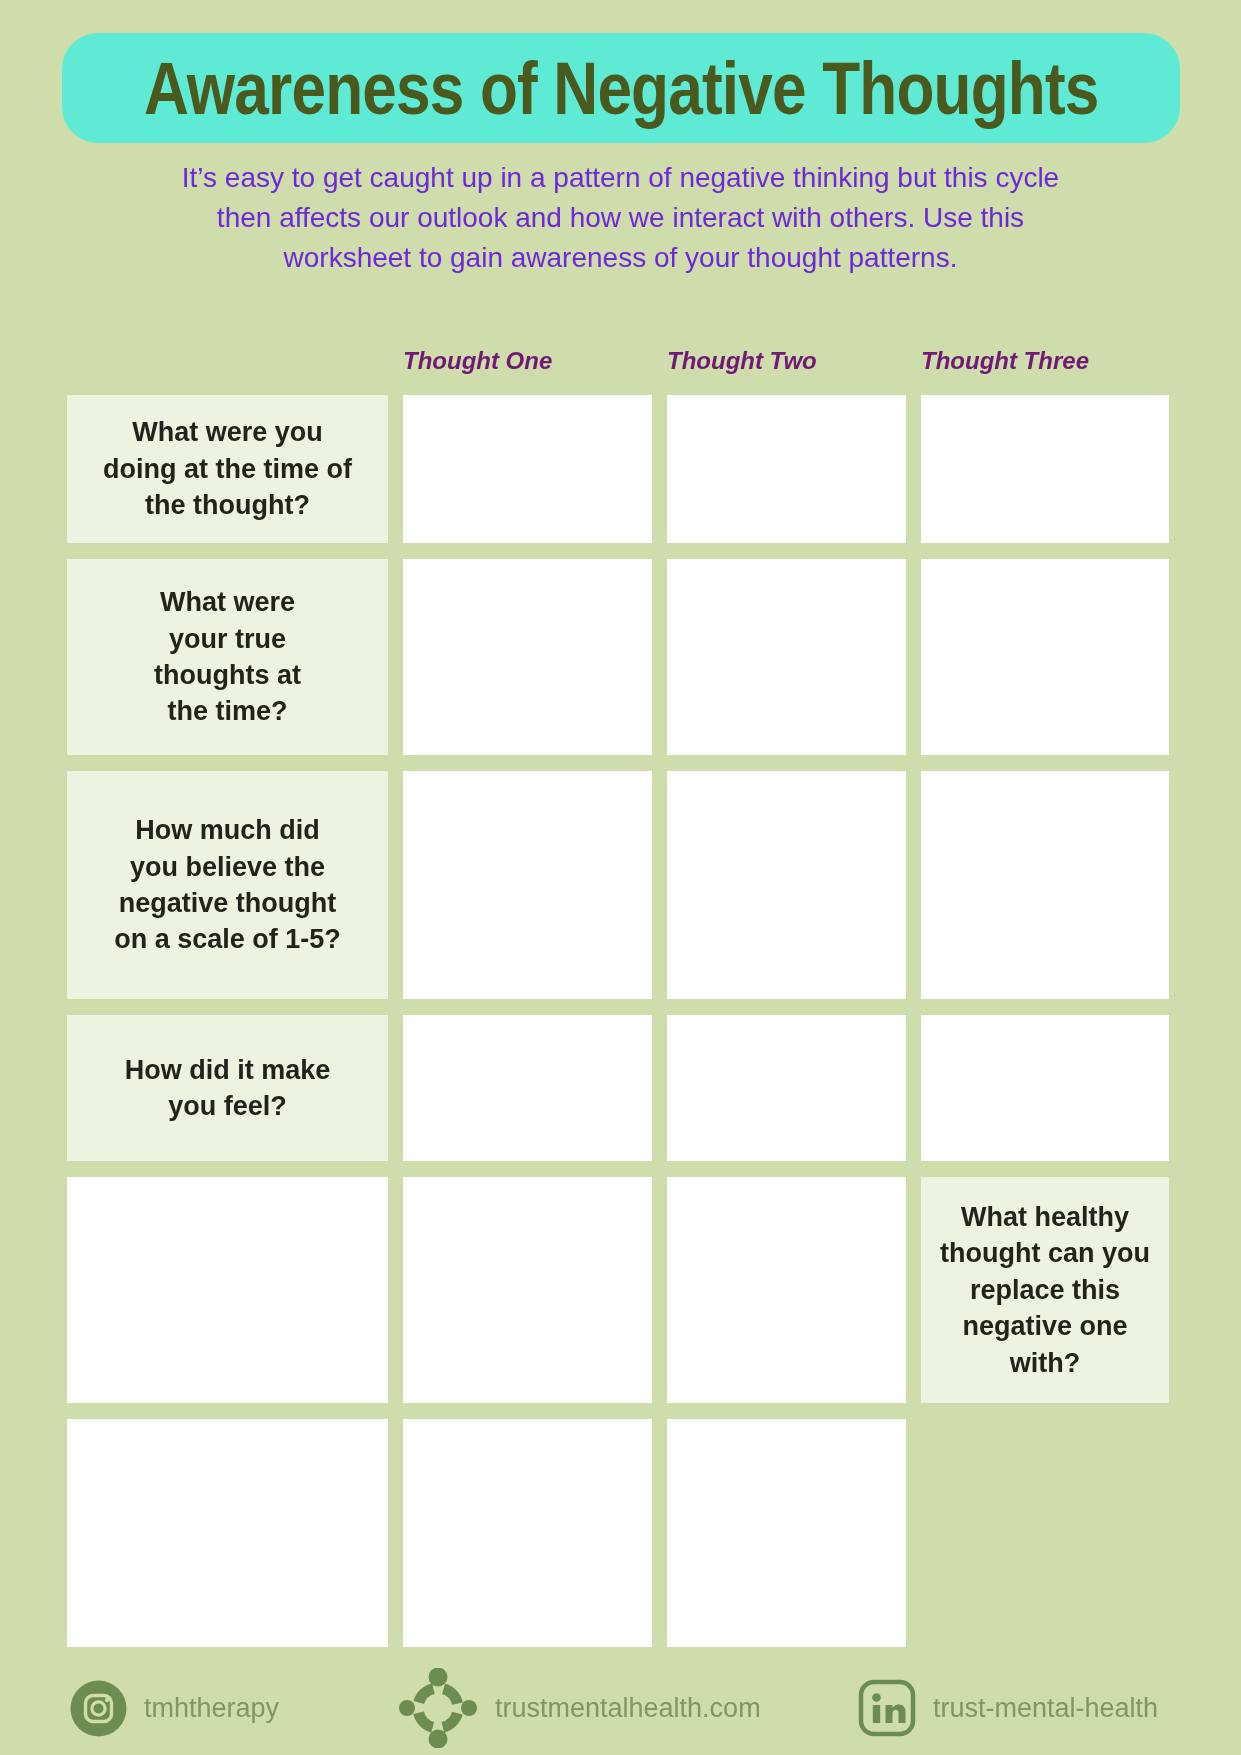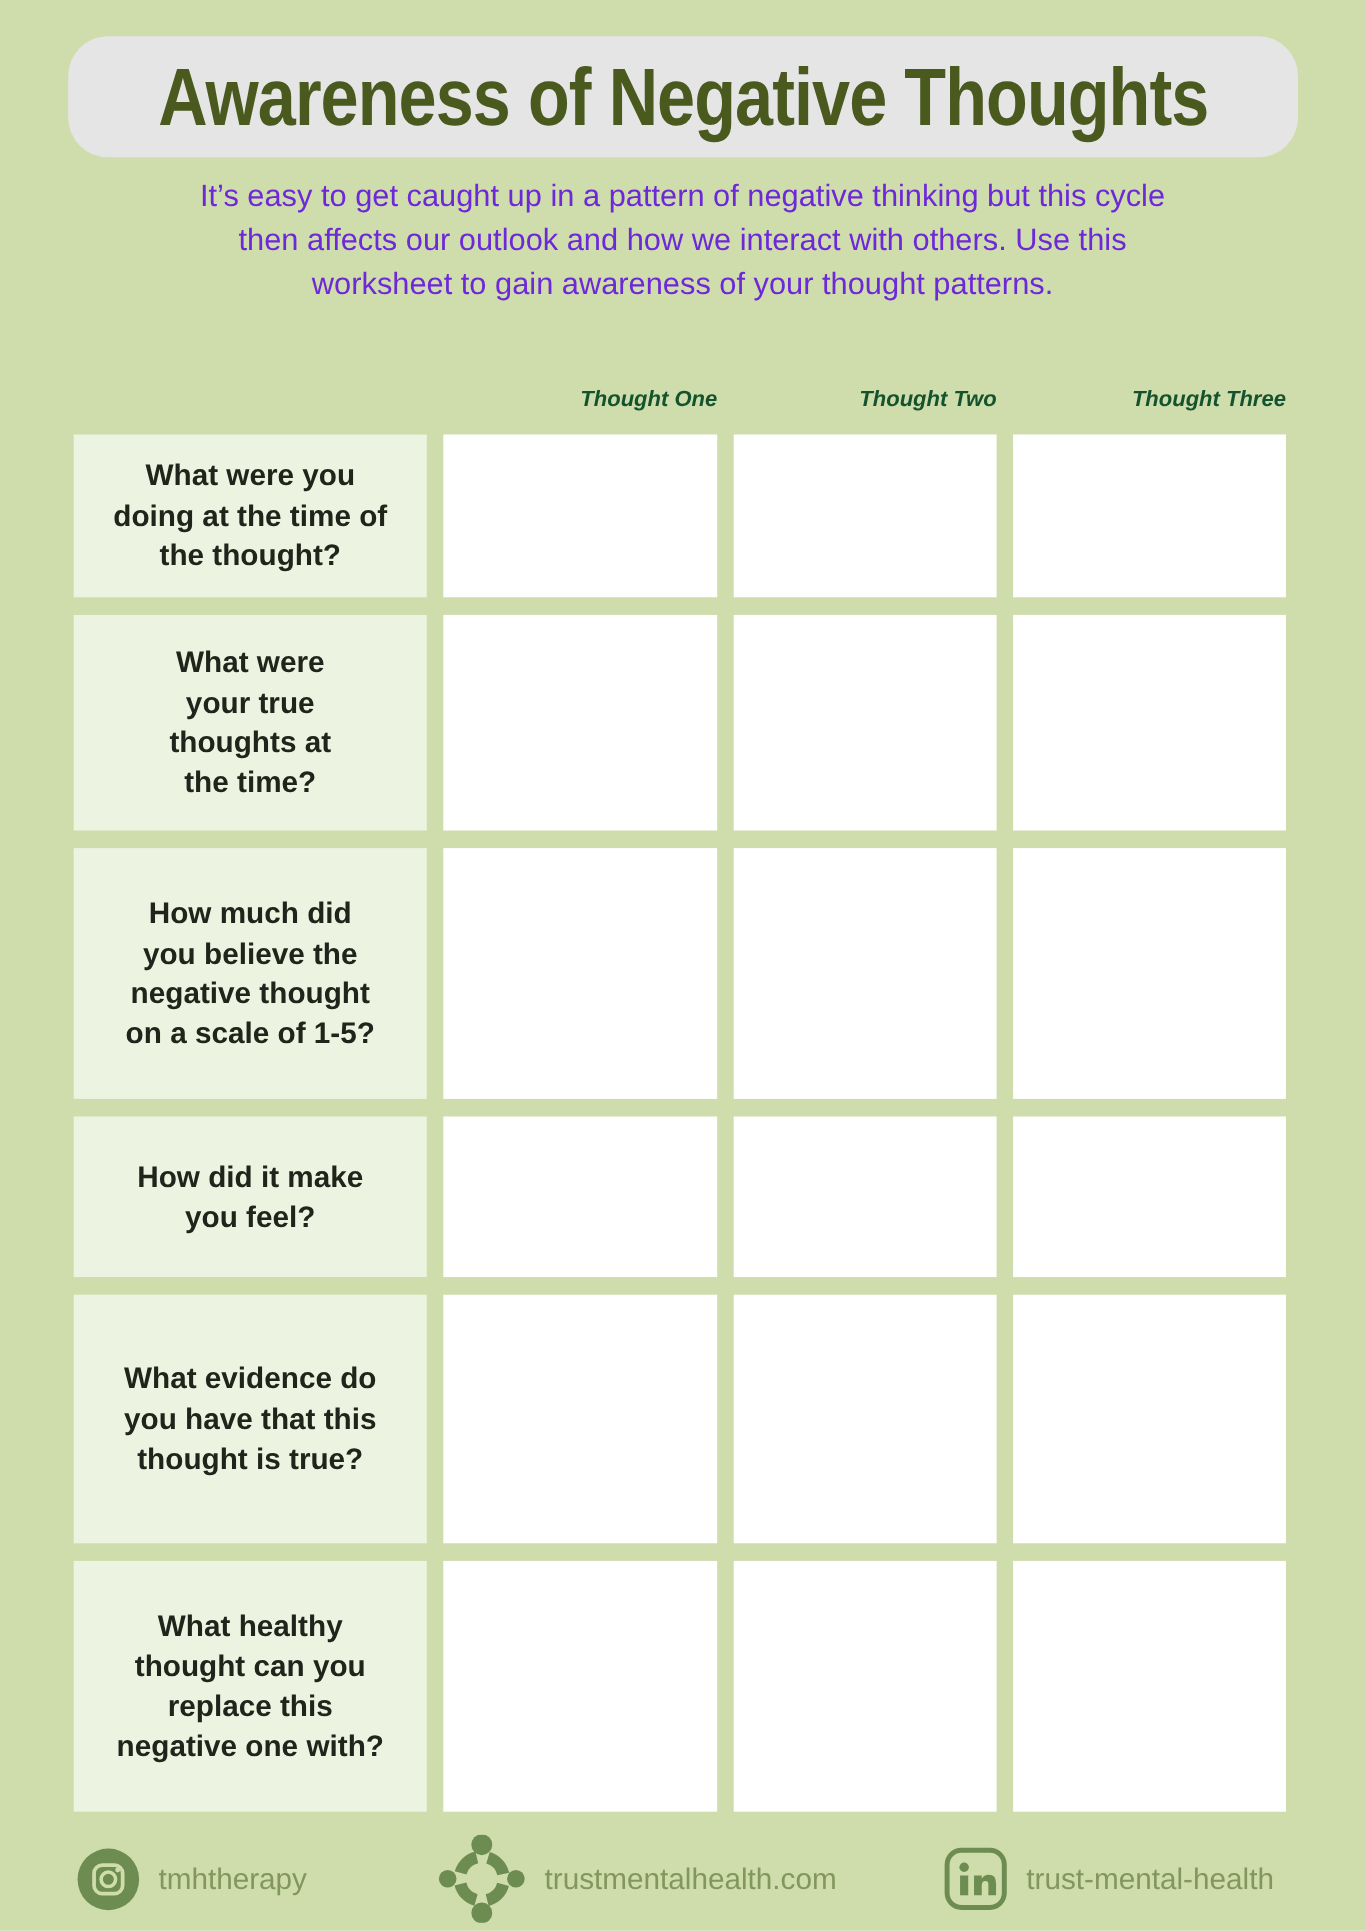--- a/index.html
+++ b/index.html
@@ -7,21 +7,21 @@
   .page{
     position:relative;
     width:1241px;height:1755px;
     background:#cfdcab;
     overflow:hidden;
   }
   
   .title-box{
     position:absolute;left:62px;top:33px;
     width:1118px;height:110px;
-    background:#e5e5e5;border-radius:36px;
+    background:#5eead4;border-radius:36px;
     display:flex;align-items:center;justify-content:center;
   }
   .title-box h1{
     margin:0;
     font-size:74px;font-weight:bold;
     color:#4a5a1f;
     letter-spacing:-1px;
     white-space:nowrap;
     transform:scaleX(0.84);
     transform-origin:center;
@@ -38,23 +38,23 @@
   
   .grid{
     position:absolute;left:67px;top:349px;
     display:grid;
     grid-template-columns:321px 249px 239px 248px;
     grid-template-rows:30px 148px 196px 228px 146px 226px 228px;
     column-gap:15px;row-gap:16px;
   }
   .colhead{
     align-self:end;
-    text-align:right;
-    font-size:20px;font-weight:bold;font-style:italic;
-    color:#14532d;
+    text-align:left;
+    font-size:24px;font-weight:bold;font-style:italic;
+    color:#701a75;
     padding-bottom:4px;
   }
   .qlabel{
     background:#ecf3e0;
     display:flex;align-items:center;justify-content:center;
     text-align:center;
     font-size:27px;font-weight:bold;line-height:1.35;
     color:#20241b;
     white-space:pre-line;
     padding:20px 10px;box-sizing:border-box;
@@ -120,23 +120,20 @@
     <div class="cell"></div>
     <div class="cell"></div>
     <div class="cell"></div>
 
     <div class="qlabel">How did it make
 you feel?</div>
     <div class="cell"></div>
     <div class="cell"></div>
     <div class="cell"></div>
 
-    <div class="qlabel">What evidence do
-you have that this
-thought is true?</div>
     <div class="cell"></div>
     <div class="cell"></div>
     <div class="cell"></div>
 
     <div class="qlabel">What healthy
 thought can you
 replace this
 negative one with?</div>
     <div class="cell"></div>
     <div class="cell"></div>

